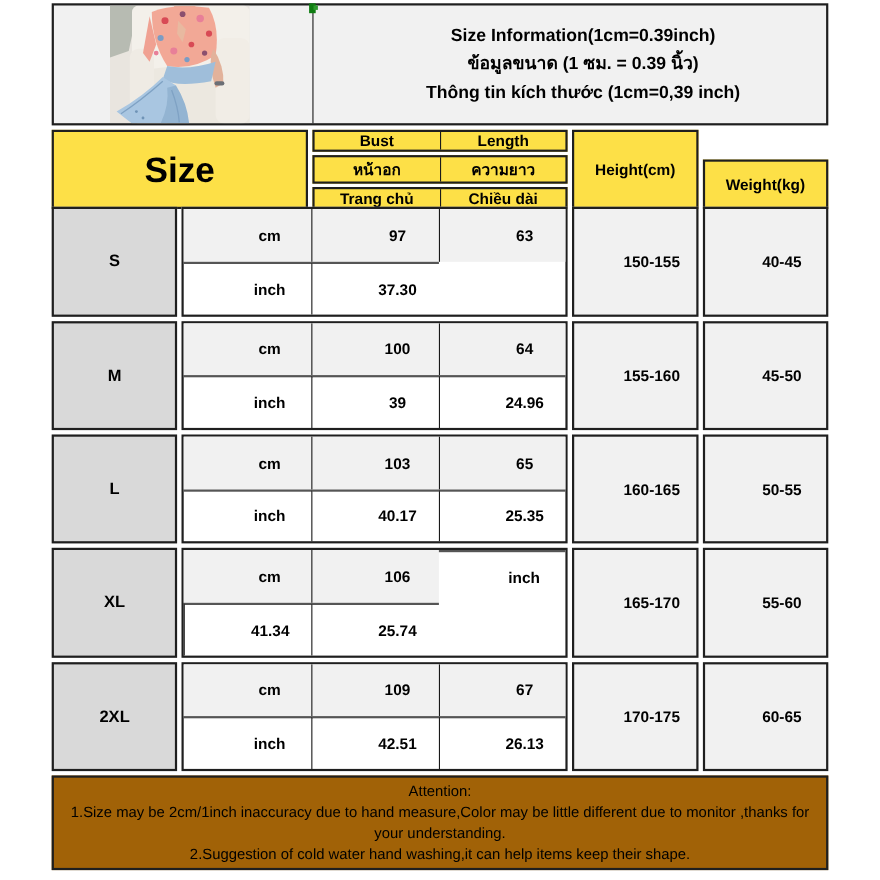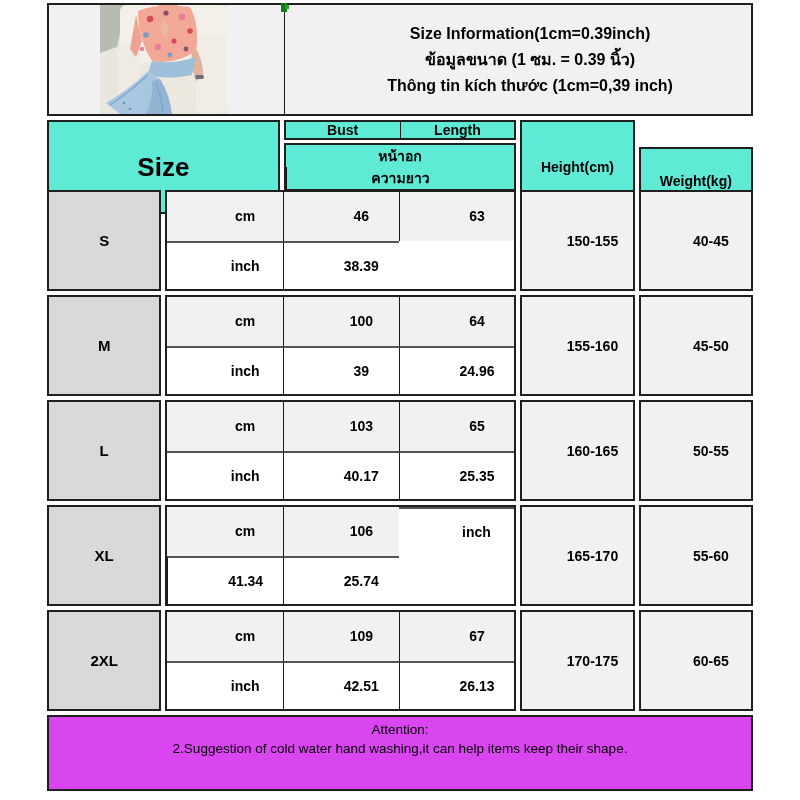--- a/index.html
+++ b/index.html
@@ -29,26 +29,26 @@
   }
   .green-artifact:after{
     content:"";position:absolute;left:4px;top:2px;width:4px;height:4px;background:#2f9b2f;
   }
 
   
   .chart-header{
     height:66px;display:grid;grid-template-columns:repeat(6,1fr);
     grid-template-rows:repeat(3,1fr);column-gap:4px;row-gap:3px;
   }
-  .hd{background:#5eead4;display:flex;align-items:center;justify-content:center;
+  .hd{background:#fde047;display:flex;align-items:center;justify-content:center;
       font-weight:700;font-size:14px;}
-  .size-block{grid-column:1/3;grid-row:1/4;font-size:26px;}
+  .size-block{grid-column:1/3;grid-row:1/4;font-size:32px;}
   .bl-row{display:flex;align-items:stretch;padding:0;}
   .bl-row1{grid-column:3/5;grid-row:1;}
-  .bl-row2{grid-column:3/5;grid-row:2;flex-direction:column;}
+  .bl-row2{grid-column:3/5;grid-row:2;}
   .bl-row3{grid-column:3/5;grid-row:3;}
   .bl-half{flex:1;display:flex;align-items:center;justify-content:center;}
   .bl-half.right{border-left:1.5px solid #1a1a1a;}
   .height-block{grid-column:5;grid-row:1/4;}
   .weight-block{grid-column:6;grid-row:1/4;margin-top:27px;}
 
   
   .row-group{height:101px;display:grid;grid-template-columns:repeat(6,1fr);column-gap:4px;}
   .size-cell{
     grid-column:1;background:#d9d9d9;display:flex;align-items:center;justify-content:center;
@@ -64,22 +64,22 @@
   .m-cell.hline{border-top:2px solid #555;}
   .range-cell{
     background:#f1f1f1;display:flex;align-items:center;justify-content:center;
     font-weight:700;font-size:14px;padding-left:30px;
   }
   .height-cell{grid-column:5;}
   .weight-cell{grid-column:6;}
 
   
   .attention-block{
-    flex:1;background:#d946ef;display:flex;flex-direction:column;align-items:center;
-    justify-content:flex-start;padding:3px 8px;text-align:center;
+    flex:1;background:#a16207;display:flex;flex-direction:column;align-items:center;
+    justify-content:space-between;padding:3px 8px;text-align:center;
     font-size:13.5px;line-height:19px;font-weight:400;
   }
 </style>
 </head>
 <body>
 
 <div class="sheet">
 
   <div class="block top-block">
     <div class="photo-cell">
@@ -138,24 +138,24 @@
       <div class="bl-half right">Chiều dài</div>
     </div>
     <div class="block hd height-block">Height(cm)</div>
     <div class="block hd weight-block">Weight(kg)</div>
   </div>
 
   <div class="row-group">
     <div class="block size-cell">S</div>
     <div class="block measure-block">
       <div class="m-cell cm-row">cm</div>
-      <div class="m-cell cm-row vline">46</div>
+      <div class="m-cell cm-row vline">97</div>
       <div class="m-cell cm-row vline">63</div>
       <div class="m-cell hline">inch</div>
-      <div class="m-cell hline vline">38.39</div>
+      <div class="m-cell hline vline">37.30</div>
     </div>
     <div class="block range-cell height-cell">150-155</div>
     <div class="block range-cell weight-cell">40-45</div>
   </div>
 
   <div class="row-group">
     <div class="block size-cell">M</div>
     <div class="block measure-block">
       <div class="m-cell cm-row">cm</div>
       <div class="m-cell cm-row vline">100</div>
@@ -204,16 +204,17 @@
       <div class="m-cell hline">inch</div>
       <div class="m-cell hline vline">42.51</div>
       <div class="m-cell hline vline">26.13</div>
     </div>
     <div class="block range-cell height-cell">170-175</div>
     <div class="block range-cell weight-cell">60-65</div>
   </div>
 
   <div class="block attention-block">
     <div>Attention:</div>
+    <div>1.Size may be 2cm/1inch inaccuracy due to hand measure,Color may be little different due to monitor ,thanks for your understanding.</div>
     <div>2.Suggestion of cold water hand washing,it can help items keep their shape.</div>
   </div>
 
 </div>
 
 </body></html>

